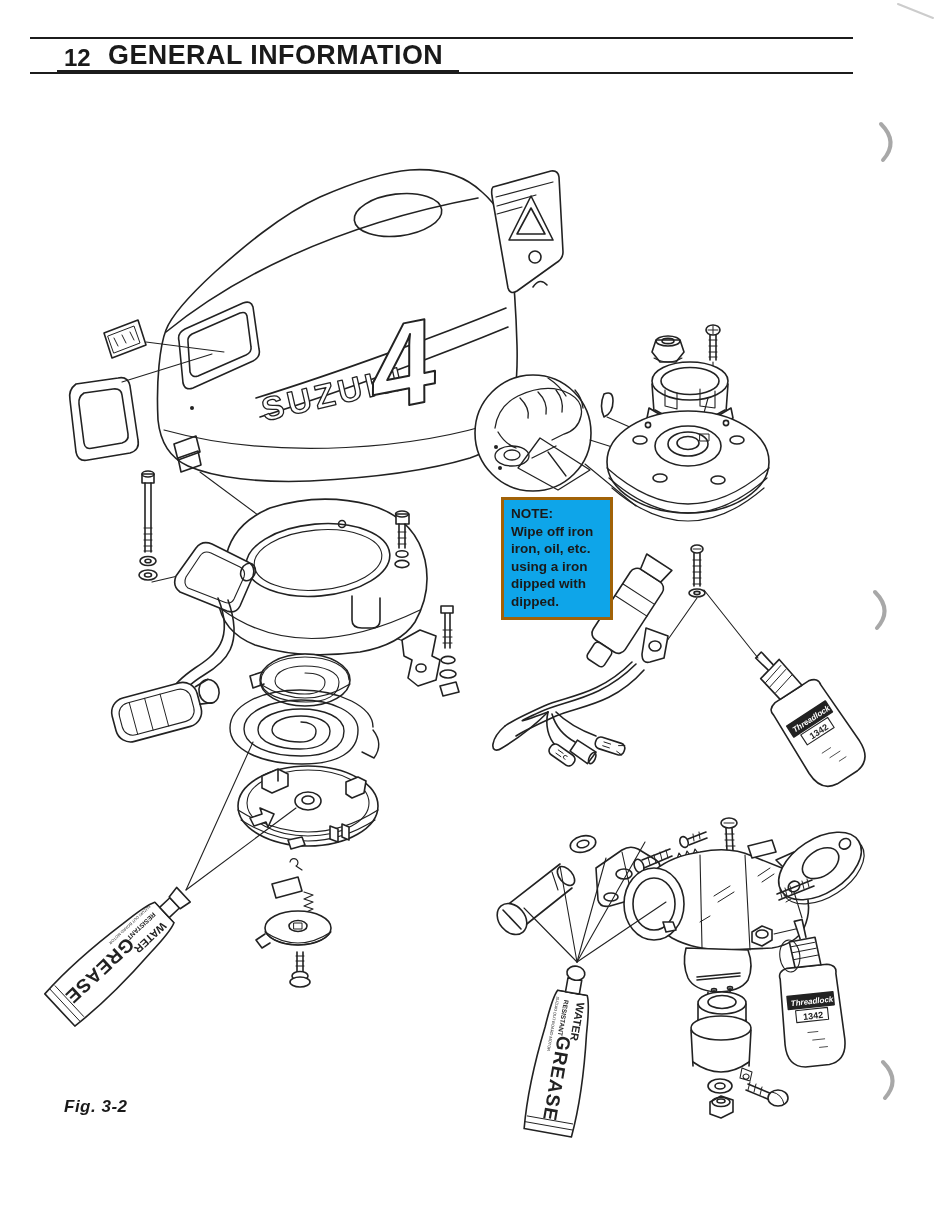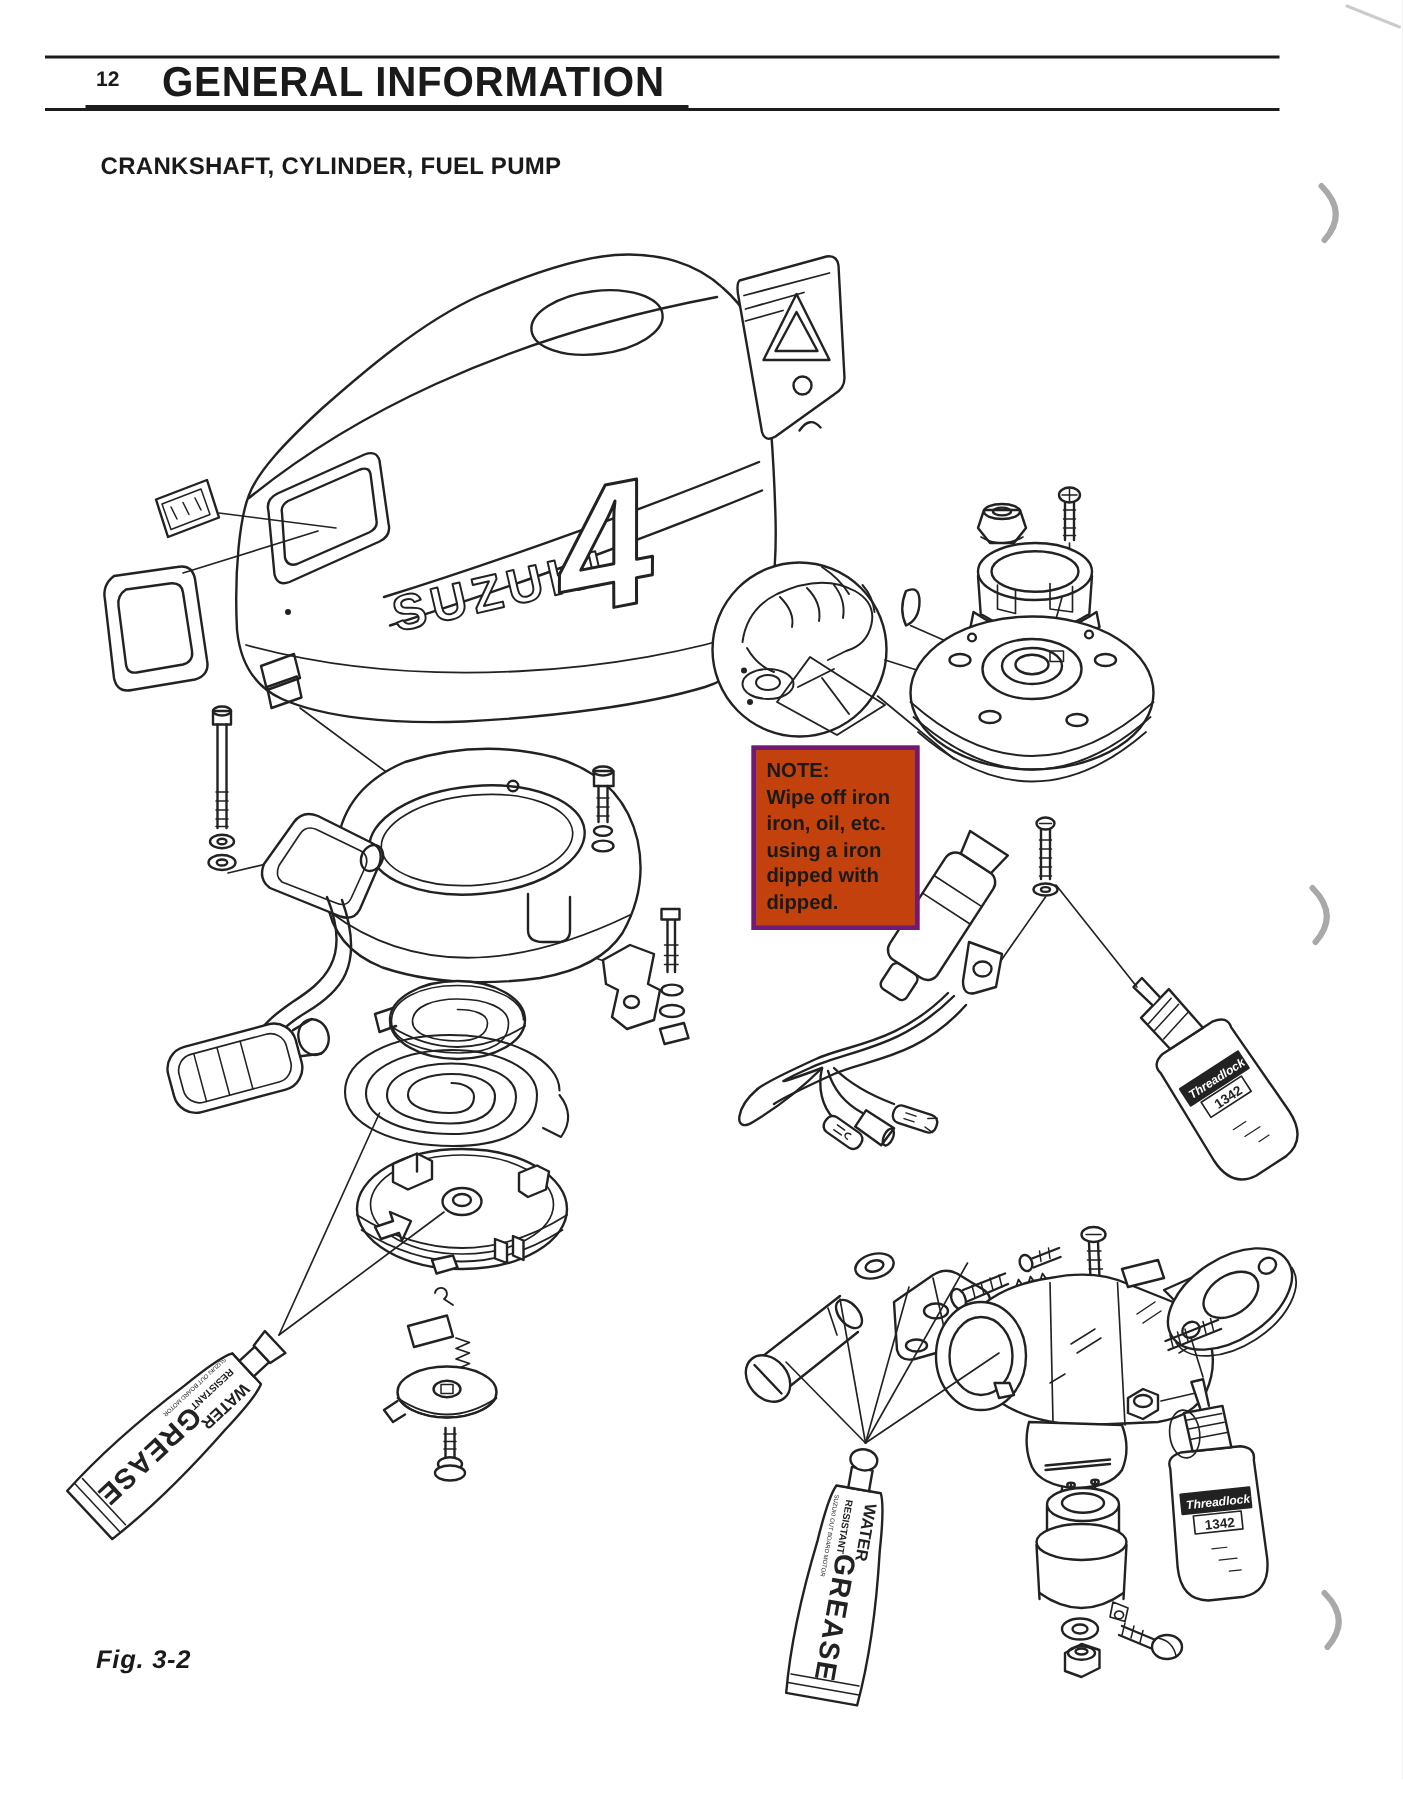--- a/index.html
+++ b/index.html
@@ -2,48 +2,47 @@
 <html><head>
 <meta charset="utf-8">
 <style>
   html,body{margin:0;padding:0;background:#e8e8e8;}
   .page{
     position:relative;width:935px;height:1210px;background:#ffffff;
     font-family:"Liberation Sans",sans-serif;color:#1a1a1a;overflow:hidden;
     margin:0 auto;
   }
   .rule{position:absolute;background:#1c1c1c;}
-  .page-number{position:absolute;left:64px;top:44px;font-size:14px;font-weight:bold;}
+  .page-number{position:absolute;left:64px;top:44px;font-size:24px;font-weight:bold;}
   .section-title{
     position:absolute;left:108px;top:39px;font-size:28px;font-weight:bold;
     letter-spacing:.5px;transform:scaleX(.96);transform-origin:left;
   }
   .subtitle{position:absolute;left:67px;top:101px;font-size:16px;font-weight:bold;line-height:22px;letter-spacing:.2px;}
   .note-box{
-    position:absolute;left:501px;top:497px;width:95px;border:3px solid #701a75;
-    background:#c2410c;padding:5px 4px 7px 7px;font-size:13.5px;font-weight:bold;line-height:17.5px;
+    position:absolute;left:501px;top:497px;width:95px;border:3px solid #a16207;
+    background:#0ea5e9;padding:5px 4px 7px 7px;font-size:13.5px;font-weight:bold;line-height:17.5px;
     z-index:3;
   }
   .fig-caption{position:absolute;left:64px;top:1097px;font-size:17px;font-style:italic;font-weight:600;letter-spacing:.5px;}
   svg.diagram{position:absolute;left:0;top:0;z-index:1;}
   svg.diagram *{vector-effect:non-scaling-stroke;}
 </style>
 </head>
 <body>
 
 <div class="page">
 
   <div class="rule" style="left:30px;top:37px;width:823px;height:2px;"></div>
   <div class="page-number">12</div>
   <div class="section-title">GENERAL INFORMATION</div>
   <div class="rule" style="left:30px;top:72px;width:823px;height:2px;"></div>
   <div class="rule" style="left:57px;top:70px;width:402px;height:4px;"></div>
 
   <div class="subtitle">
-    <div>CRANKSHAFT, CYLINDER, FUEL PUMP</div>
   </div>
 
   <div class="note-box">
     <div>NOTE:</div>
     <div>Wipe off iron</div>
     <div>iron, oil, etc.</div>
     <div>using a iron</div>
     <div>dipped with</div>
     <div>dipped.</div>
   </div>

